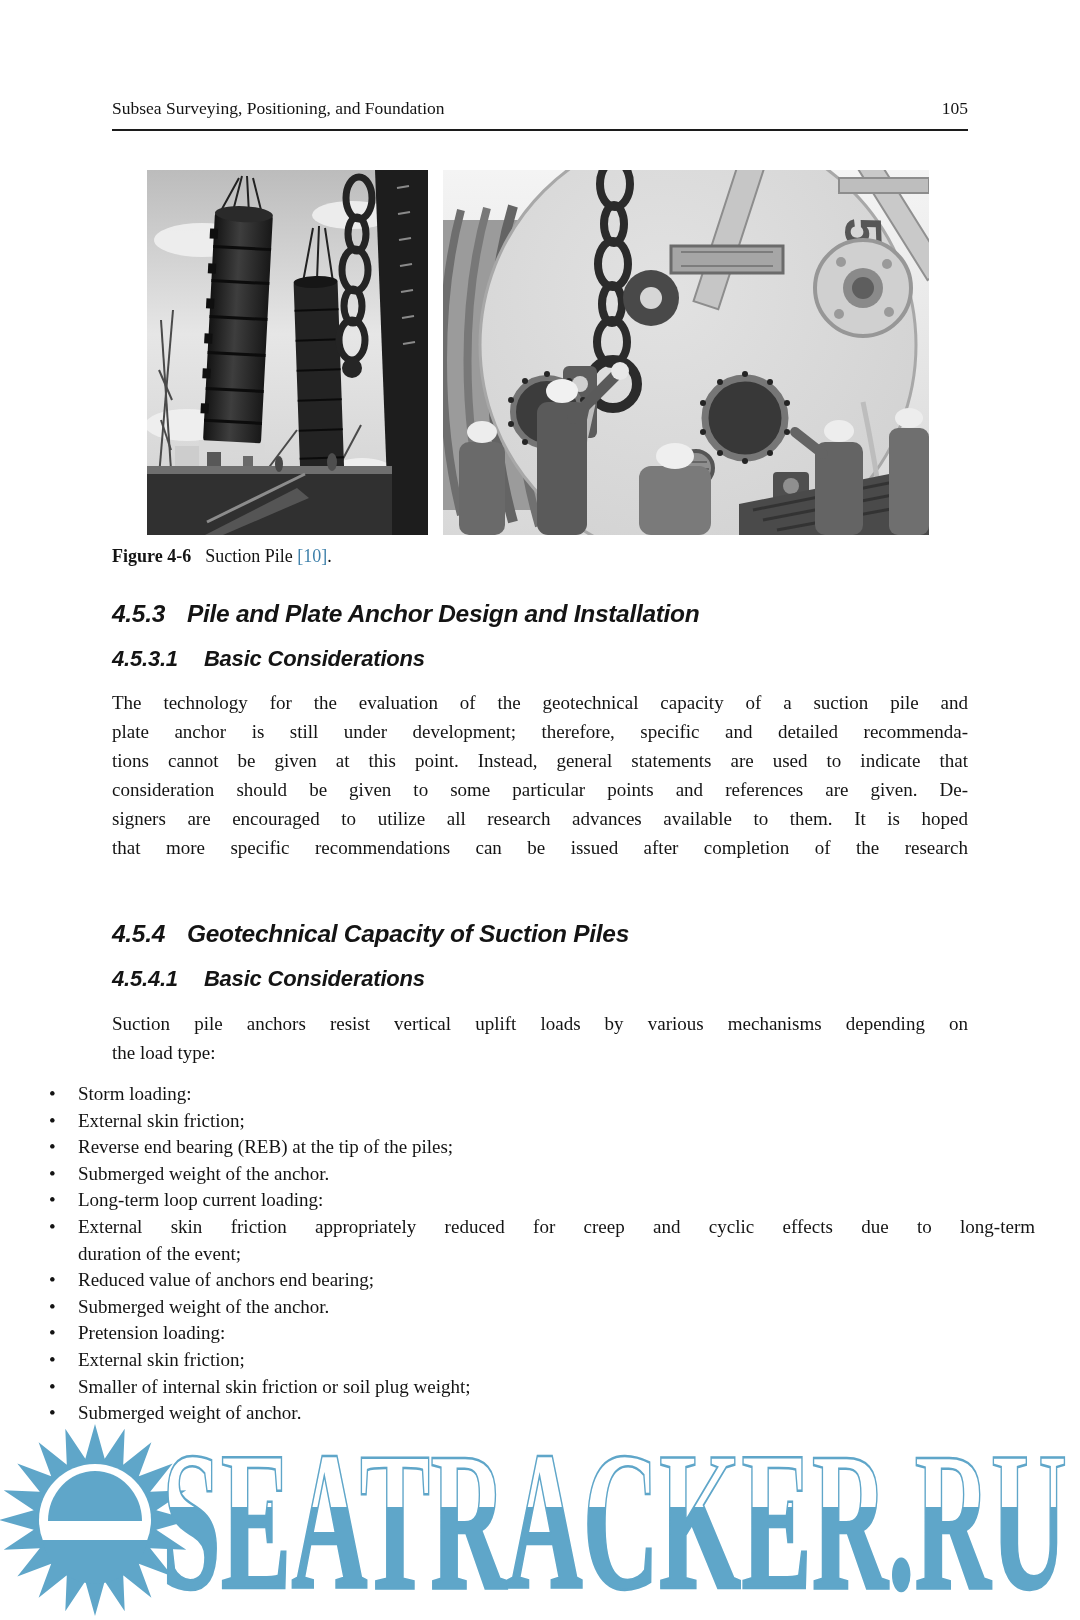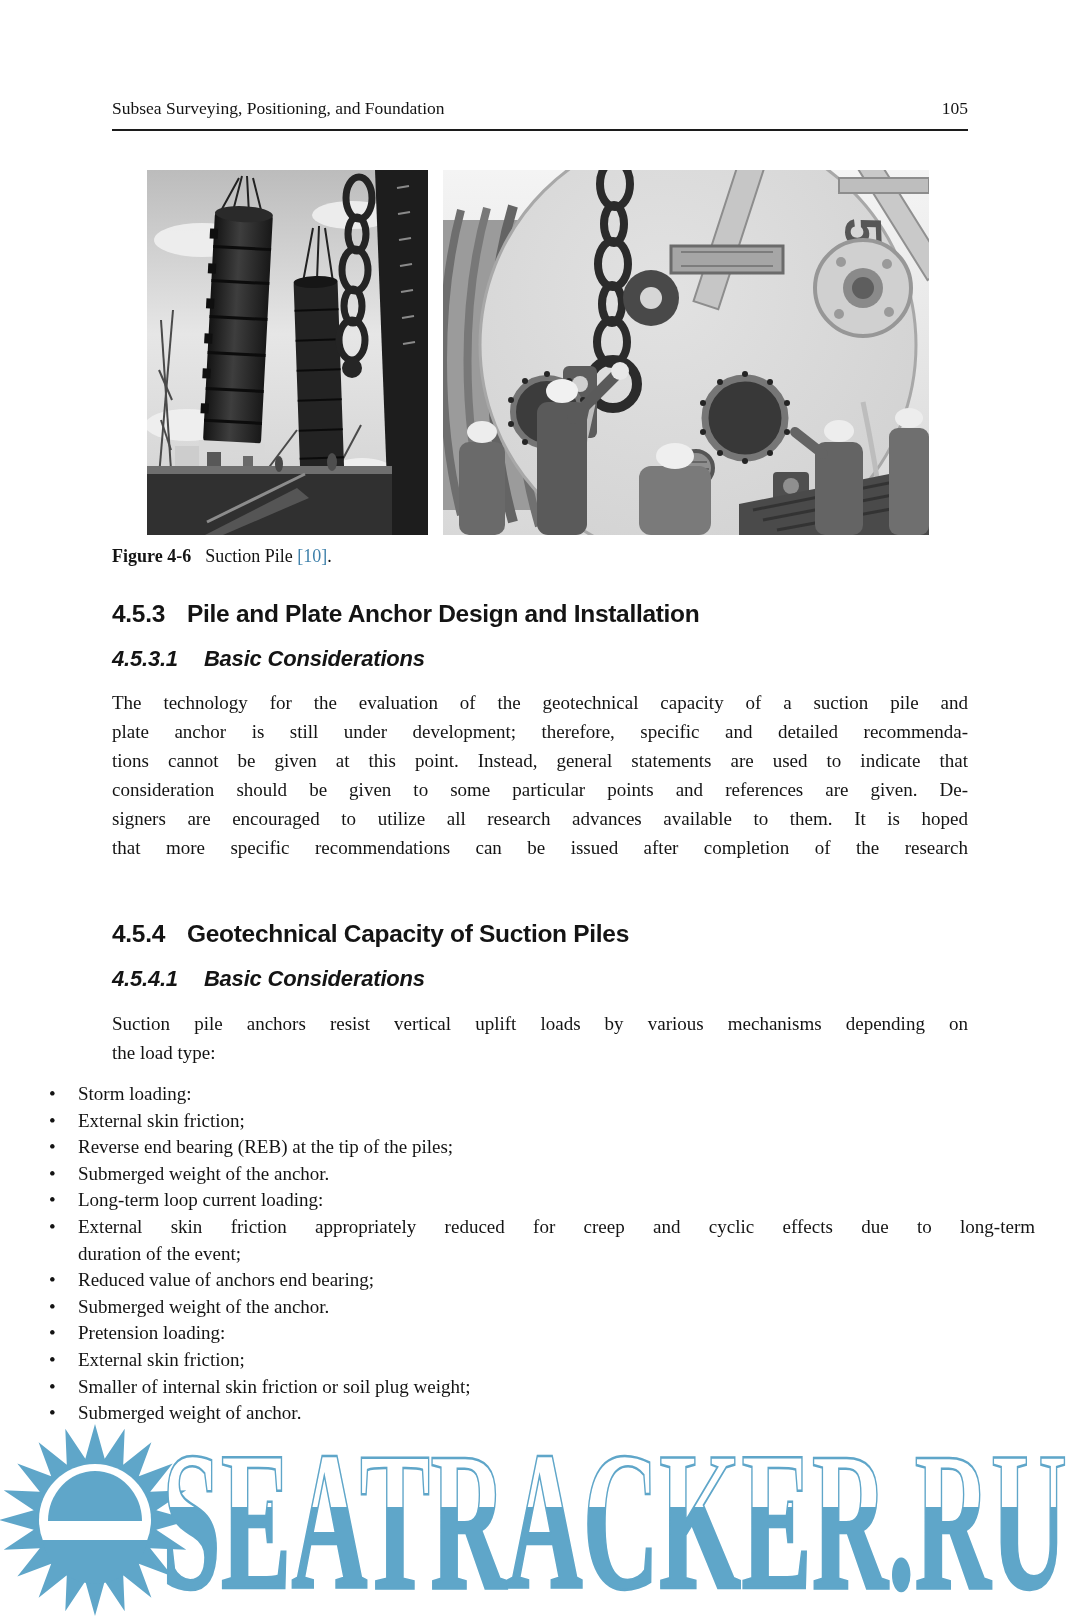--- a/index.html
+++ b/index.html
@@ -30,21 +30,21 @@
   .caption{
     margin:9px 112px 0;
     font-size:18px;line-height:24px;
   }
   .caption .cap-label{font-weight:bold;margin-right:14px;}
   .caption .cap-ref{color:#3f81ab;}
   
   .h2{
     margin:32px 112px 0;
     font-family:"Liberation Sans","DejaVu Sans",sans-serif;
-    font-weight:bold;
+    font-style:italic;font-weight:bold;
     font-size:24.5px;line-height:28px;
     letter-spacing:-0.3px;
   }
   .h2 .sec-num{margin-right:22px;}
   .h3{
     margin:18px 112px 0;
     font-family:"Liberation Sans","DejaVu Sans",sans-serif;
     font-style:italic;font-weight:700;
     font-size:22px;line-height:26px;
     letter-spacing:-0.2px;

